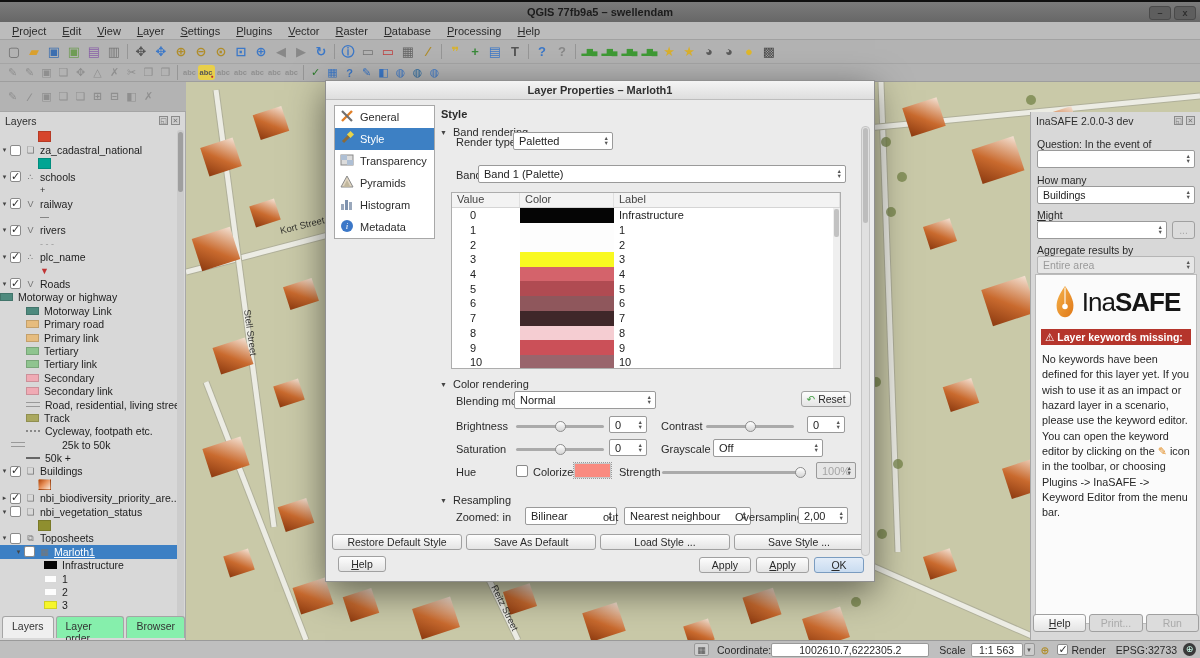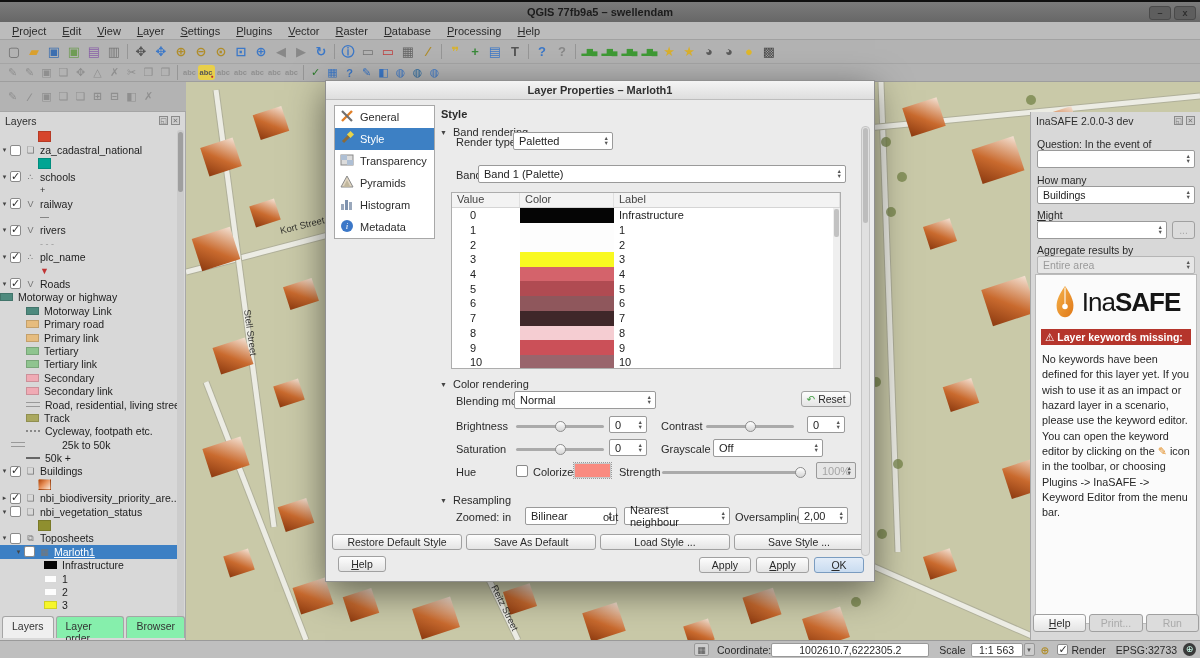--- a/index.html
+++ b/index.html
@@ -741,21 +741,21 @@
         <span class="spin"></span>
       </div>
 
     <div class="dsec" style="left:114px;top:413px;">Resampling</div>
     <div class="dlbl" style="left:130px;top:430px;">Zoomed: in</div>
     <div class="combo" style="left:183px;top:426px;width:92px;margin-left:16px;">
         <span>Bilinear</span>
         <span class="spin"></span>
       </div>
     <div class="dlbl" style="left:277px;top:430px;">out</div>
-    <div class="combo" style="left:298px;top:426px;width:106px;">
+    <div class="combo" style="left:298px;top:426px;width:127px;">
         <span>Nearest neighbour</span>
         <span class="spin"></span>
       </div>
     <div class="dlbl" style="left:409px;top:430px;">Oversampling</div>
     <div class="spinbox" style="left:472px;top:426px;width:50px;">
         <span>2,00</span>
         <span class="spin"></span>
       </div>
 
     <div class="btn dbtn" style="left: 6px; top: 453px; width: 130px;">Restore Default Style</div>

